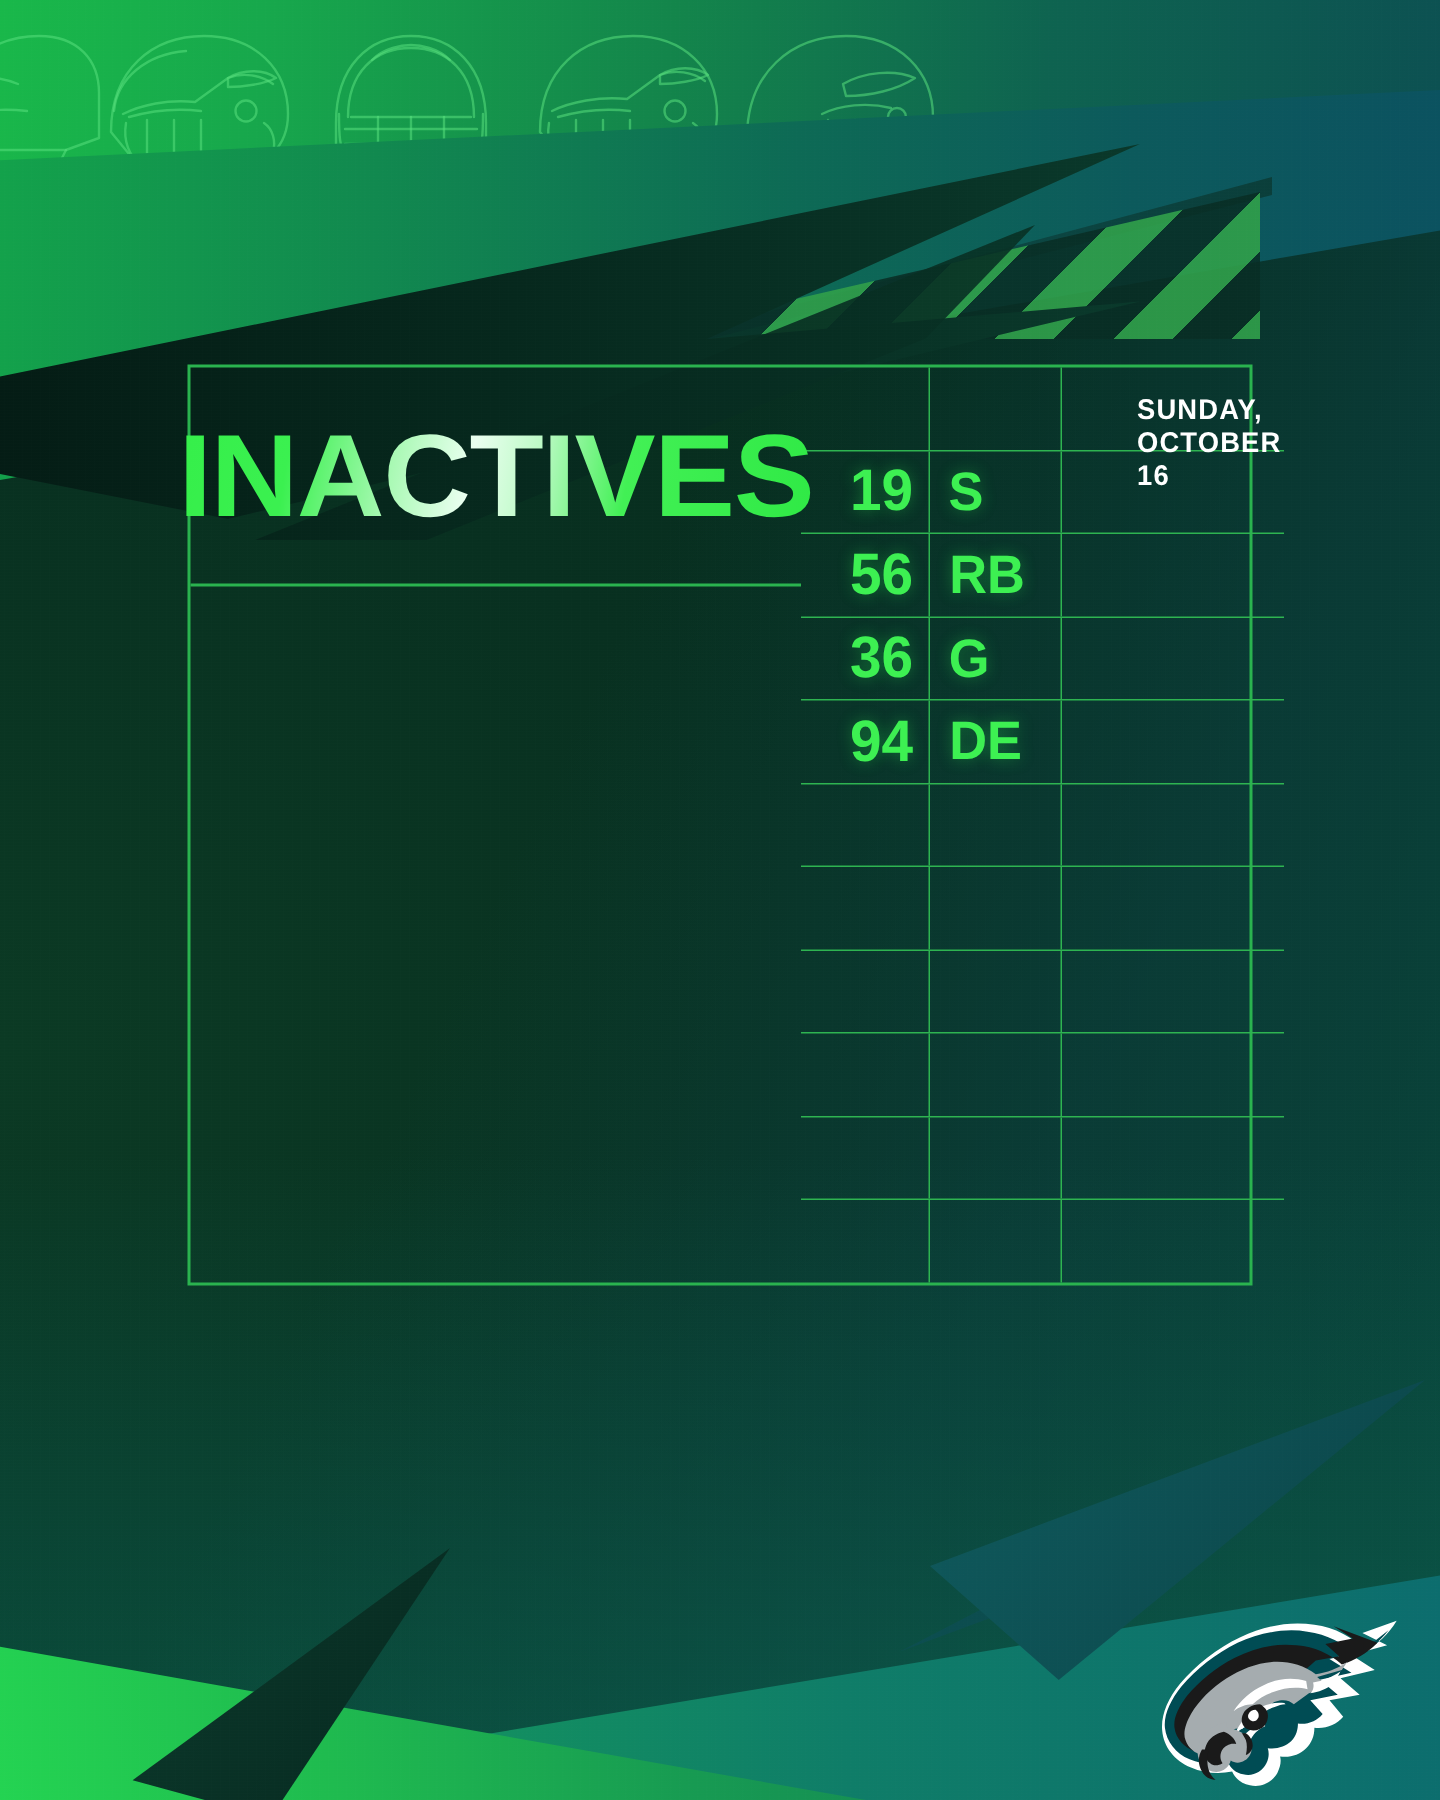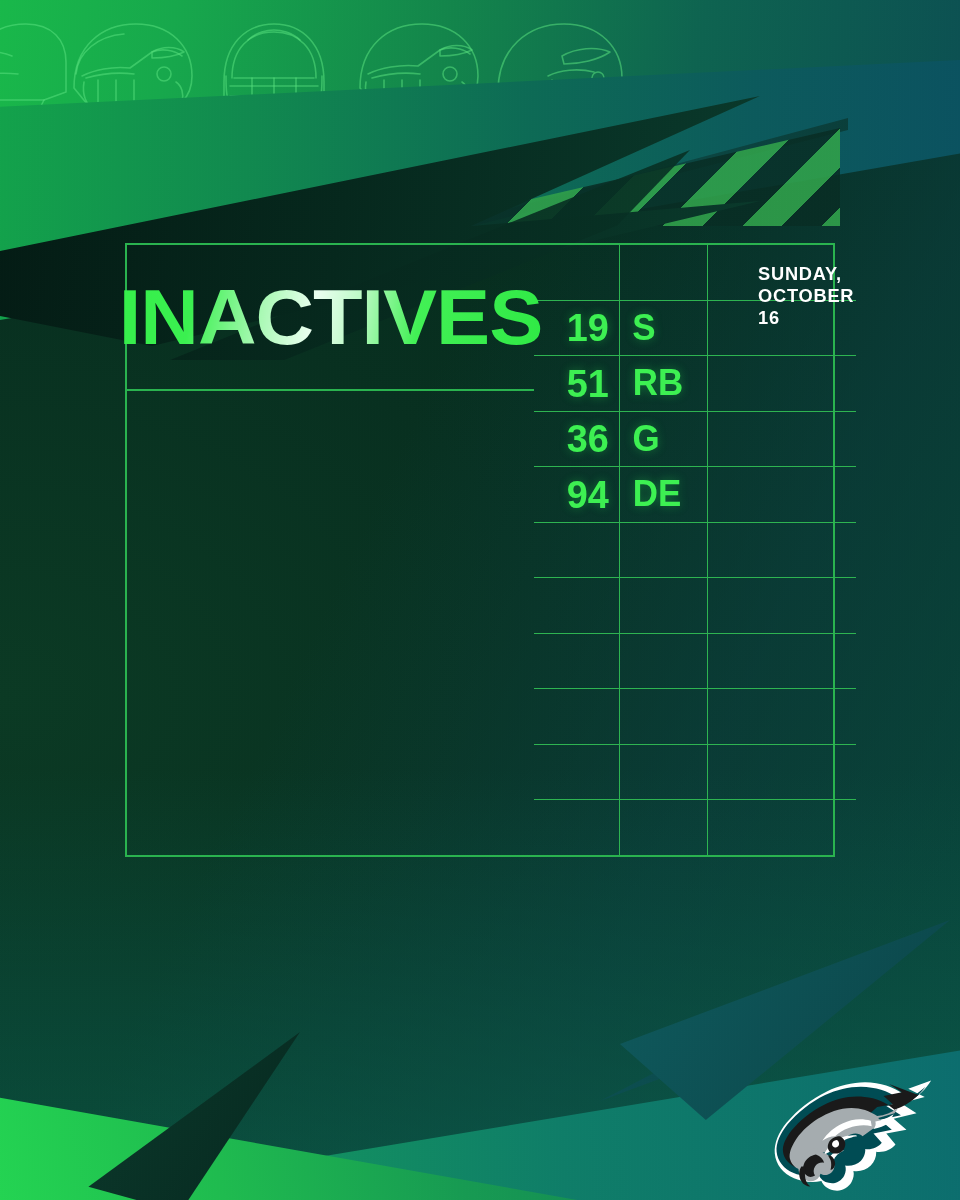--- a/index.html
+++ b/index.html
@@ -281,21 +281,21 @@
         <div class="c-num">
             <span class="num">19</span>
           </div>
         <div class="c-pos">
             <span class="pos">S</span>
           </div>
       </div>
 
       <div class="row">
         <div class="c-num">
-            <span class="num">51</span>
+            <span class="num">56</span>
           </div>
         <div class="c-pos">
             <span class="pos">RB</span>
           </div>
       </div>
 
       <div class="row">
         <div class="c-num">
             <span class="num">36</span>
           </div>

